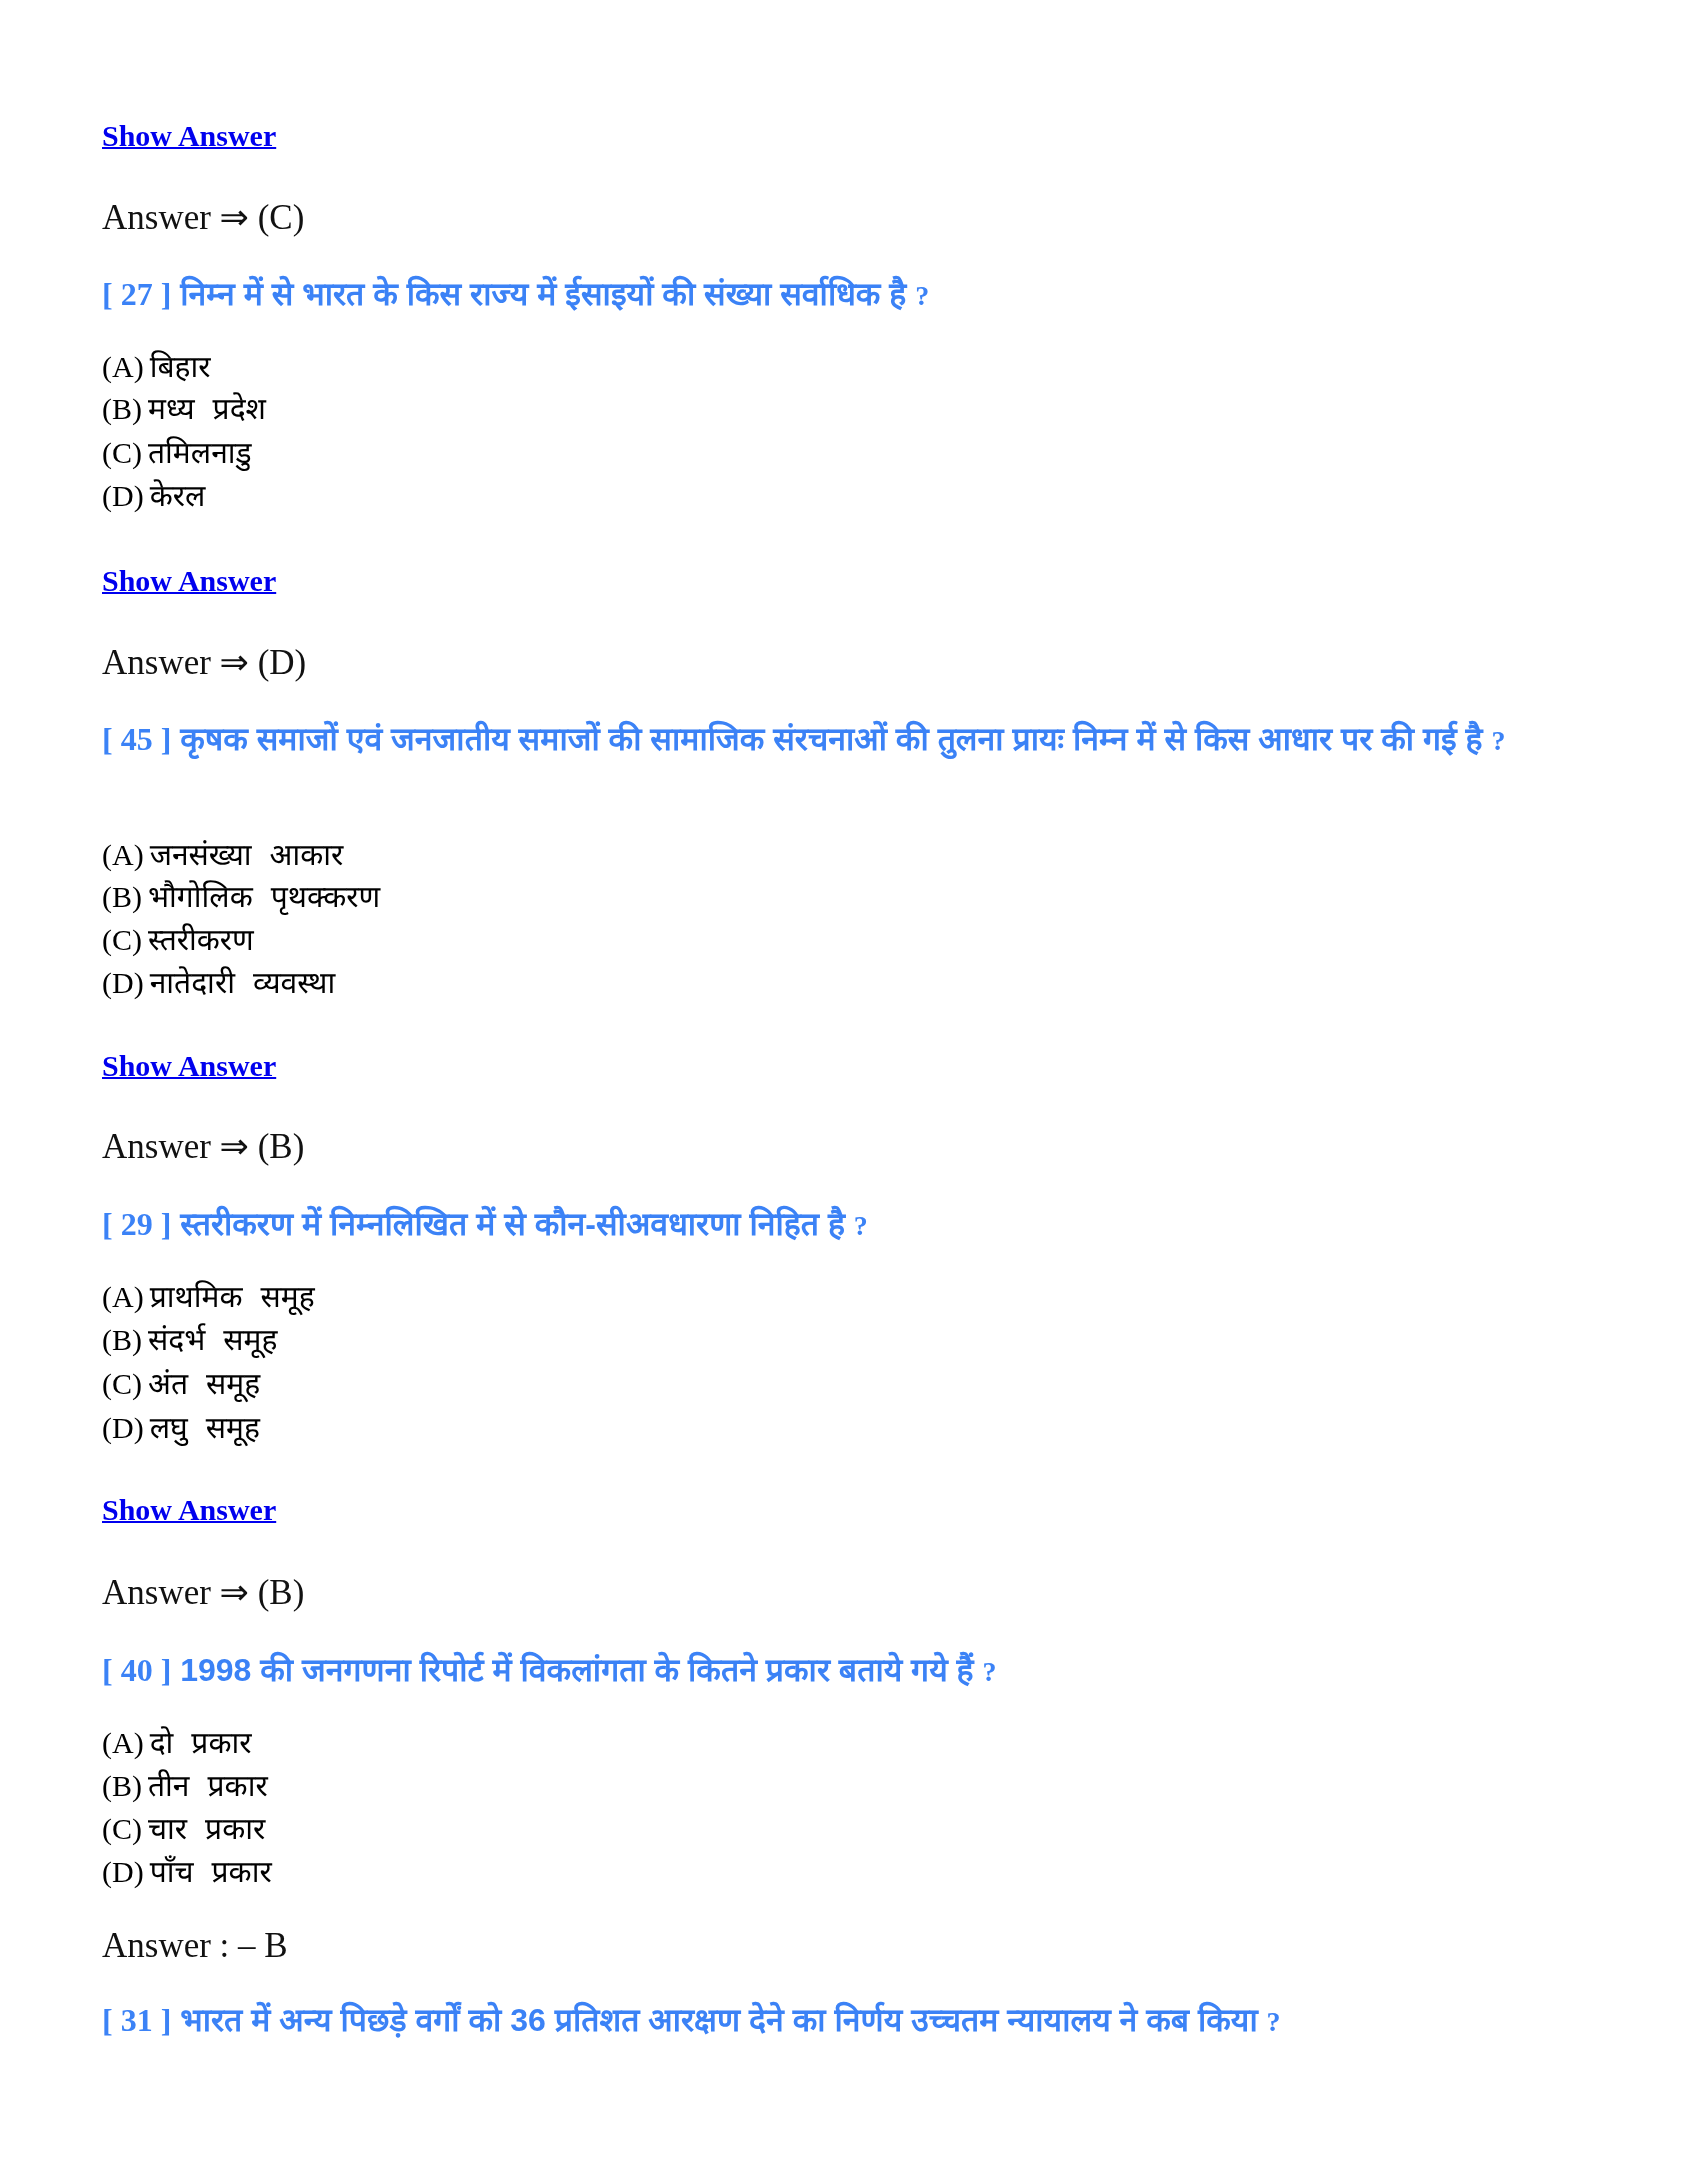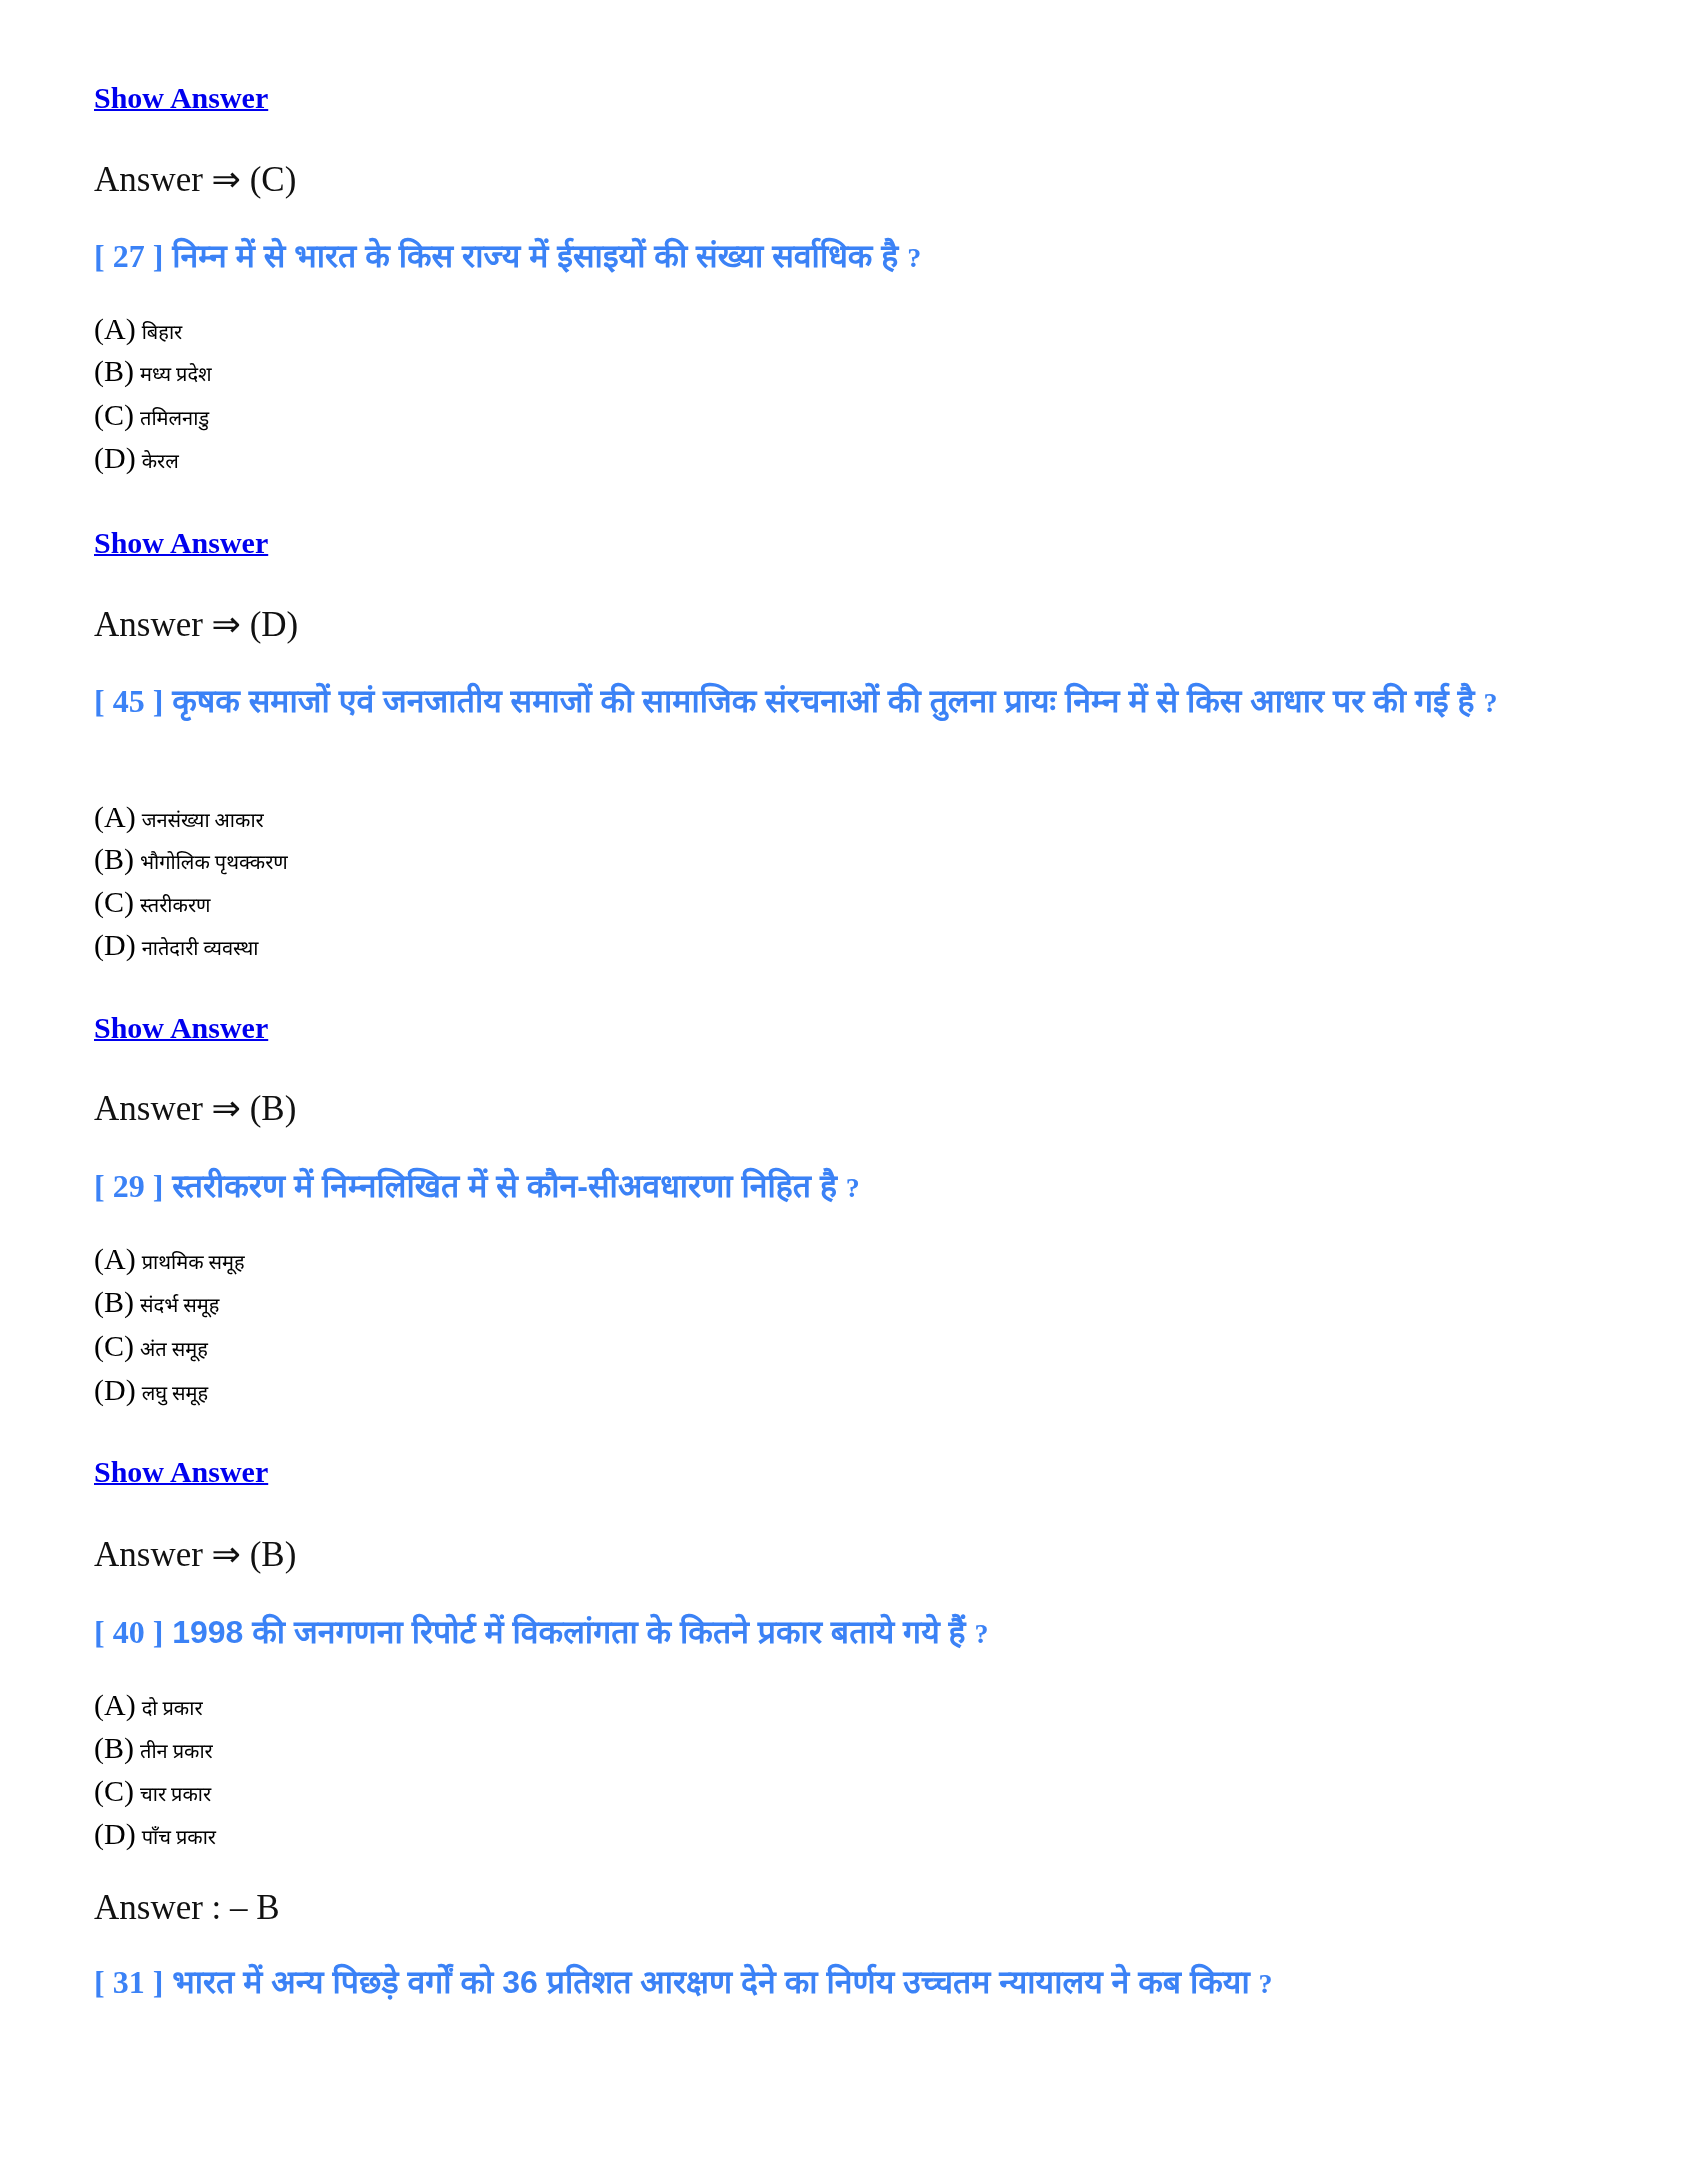--- a/index.html
+++ b/index.html
@@ -1,29 +1,29 @@
 <!DOCTYPE html>
 <html><head>
 <meta charset="utf-8">
 <style>
   html, body { margin: 0; padding: 0; background: #ffffff; }
   body { width: 1683px; height: 2178px; position: relative; overflow: hidden;
          font-family: "Liberation Serif", "DejaVu Serif", serif; color: #000; }
-  .abs { position: absolute; left: 94px; white-space: nowrap; }
+  .abs { position: absolute; left: 102px; white-space: nowrap; margin-top: 38px; }
   .show-link { font-family: "Liberation Serif", serif; font-weight: bold; font-size: 30px;
                color: #0000ee; text-decoration: underline; text-decoration-thickness: 2px;
                cursor: pointer; line-height: 1; }
   .answer { font-family: "Liberation Serif", serif; font-size: 35px; color: #111; line-height: 1; }
   .question { font-family: "Liberation Sans", "DejaVu Sans", sans-serif; font-weight: bold;
               font-size: 32px; color: #3b82f6; line-height: 44px; white-space: normal; width: 1485px; }
   .question .qnum { font-family: "Liberation Serif", serif; font-weight: bold; }
   .question .qmark { font-family: "Liberation Serif", serif; font-size: 28px; }
   .option { font-size: 30px; line-height: 1; color: #000; }
   .option .opt-label { font-family: "Liberation Serif", serif; margin-right: 6px; }
-  .option .opt-text { font-family: Liberation Serif, serif; font-size: 20px; }
+  .option .opt-text { font-family: Liberation Mono, monospace; font-size: 30px; }
 </style>
 </head>
 <body>
 
 <a class="abs show-link" style="top:83px">Show Answer</a>
 <div class="abs answer" style="top:162px">Answer ⇒ (C)</div>
 
 <div class="abs question" style="top:234px">
   <span class="qnum">[ 27 ]</span>
   <span>निम्न में से भारत के किस राज्य में ईसाइयों की संख्या सर्वाधिक है</span>

